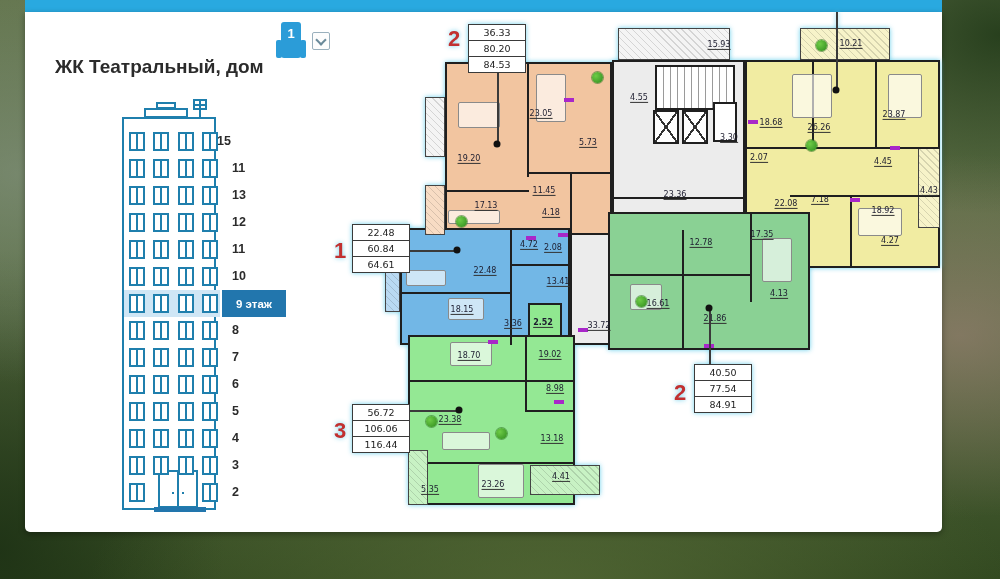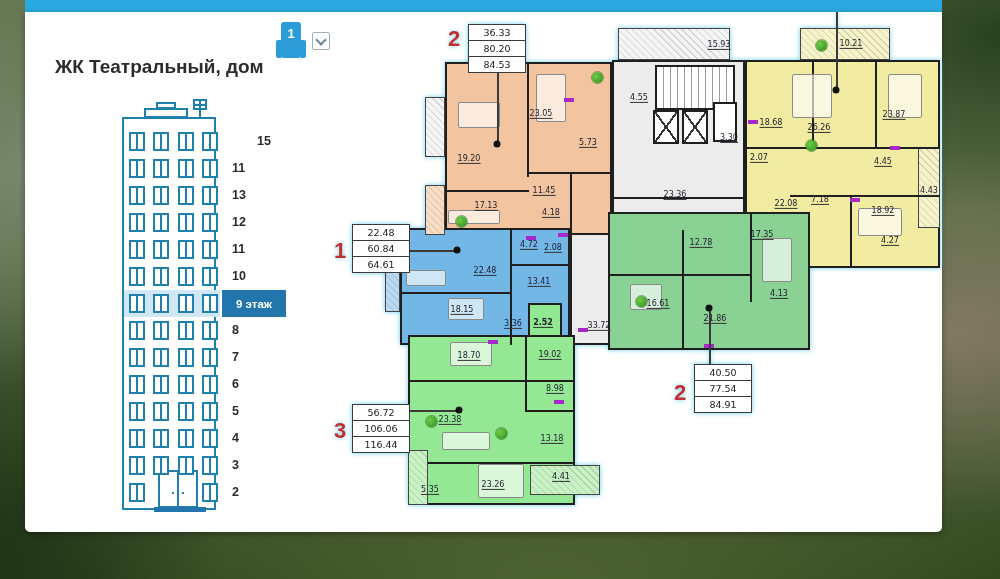--- a/index.html
+++ b/index.html
@@ -226,21 +226,21 @@
       <div class="rl" style="position: absolute; left: 441px; top: 111px;">18.68</div>
       <div class="rl" style="position: absolute; left: 429px; top: 146px;">2.07</div>
       <div class="rl" style="position: absolute; left: 553px; top: 150px;">4.45</div>
       <div class="rl" style="position: absolute; left: 490px; top: 188px;">7.18</div>
       <div class="rl" style="position: absolute; left: 553px; top: 199px;">18.92</div>
       <div class="rl" style="position: absolute; left: 560px; top: 229px;">4.27</div>
       <div class="rl" style="position: absolute; left: 456px; top: 192px;">22.08</div>
       <div class="rl" style="position: absolute; left: 599px; top: 179px;">4.43</div>
       <div class="rl" style="position: absolute; left: 155px; top: 259px;">22.48</div>
       <div class="rl" style="position: absolute; left: 132px; top: 298px;">18.15</div>
-      <div class="rl" style="position: absolute; left: 209px; top: 270px;">13.41</div>
+      <div class="rl" style="position: absolute; left: 228px; top: 270px;">13.41</div>
       <div class="rl" style="position: absolute; left: 199px; top: 233px;">4.72</div>
       <div class="rl" style="position: absolute; left: 223px; top: 236px;">2.08</div>
       <div class="rl" style="position: absolute; left: 183px; top: 312px;">3.36</div>
       <div class="rl" style="position: absolute; left: 213px; top: 311px; font-weight: bold;">2.52</div>
       <div class="rl" style="position: absolute; left: 371px; top: 231px;">12.78</div>
       <div class="rl" style="position: absolute; left: 432px; top: 223px;">17.35</div>
       <div class="rl" style="position: absolute; left: 328px; top: 292px;">16.61</div>
       <div class="rl" style="position: absolute; left: 385px; top: 307px;">21.86</div>
       <div class="rl" style="position: absolute; left: 449px; top: 282px;">4.13</div>
       <div class="rl" style="position: absolute; left: 139px; top: 344px;">18.70</div>
@@ -279,21 +279,21 @@
       <div class="ctab" style="position: absolute; left: 364px; top: 352px;">
         <div>40.50</div>
         <div>77.54</div>
         <div>84.91</div>
       </div>
       <div class="lead" style="position: absolute; left: 379px; top: 296px; width: 1.5px; height: 56px;"></div>
       <div class="dot" style="position: absolute; left: 379px; top: 296px;"></div>
       <div class="lead" style="position: absolute; left: 506px; top: 0px; width: 1.5px; height: 78px;"></div>
       <div class="dot" style="position: absolute; left: 506px; top: 78px;"></div>
     </div>
-<div class="fnum" style="position: absolute; left: 244px; top: 134px; width: 40px; height: 15px; text-align: center;">15</div>
+<div class="fnum" style="position: absolute; left: 217px; top: 134px; width: 40px; height: 15px;">15</div>
     <div class="bwin" style="position: absolute; left: 129px; top: 132px; width: 16px; height: 19px;"></div>
     <div class="bwin" style="position: absolute; left: 153px; top: 132px; width: 16px; height: 19px;"></div>
     <div class="bwin" style="position: absolute; left: 178px; top: 132px; width: 16px; height: 19px;"></div>
     <div class="bwin" style="position: absolute; left: 202px; top: 132px; width: 16px; height: 19px;"></div>
     <div class="fnum" style="position: absolute; left: 232px; top: 161px; width: 40px; height: 15px;">11</div>
     <div class="bwin" style="position: absolute; left: 129px; top: 159px; width: 16px; height: 19px;"></div>
     <div class="bwin" style="position: absolute; left: 153px; top: 159px; width: 16px; height: 19px;"></div>
     <div class="bwin" style="position: absolute; left: 178px; top: 159px; width: 16px; height: 19px;"></div>
     <div class="bwin" style="position: absolute; left: 202px; top: 159px; width: 16px; height: 19px;"></div>
     <div class="fnum" style="position: absolute; left: 232px; top: 188px; width: 40px; height: 15px;">13</div>

